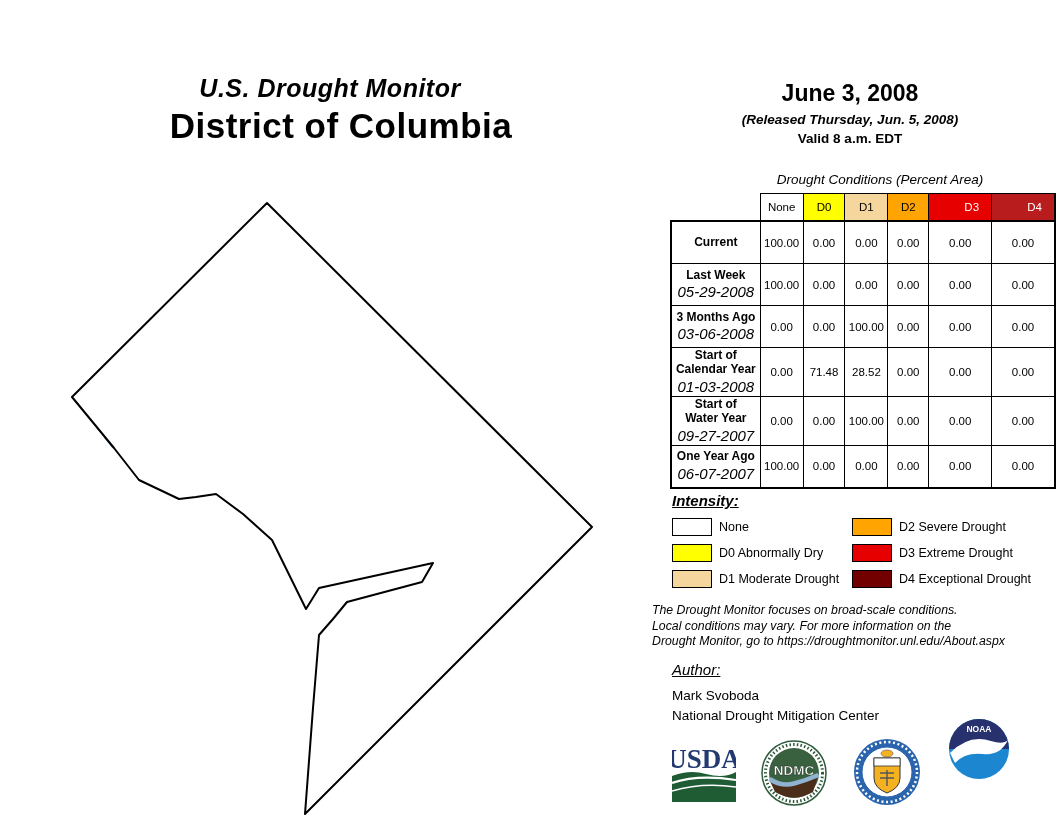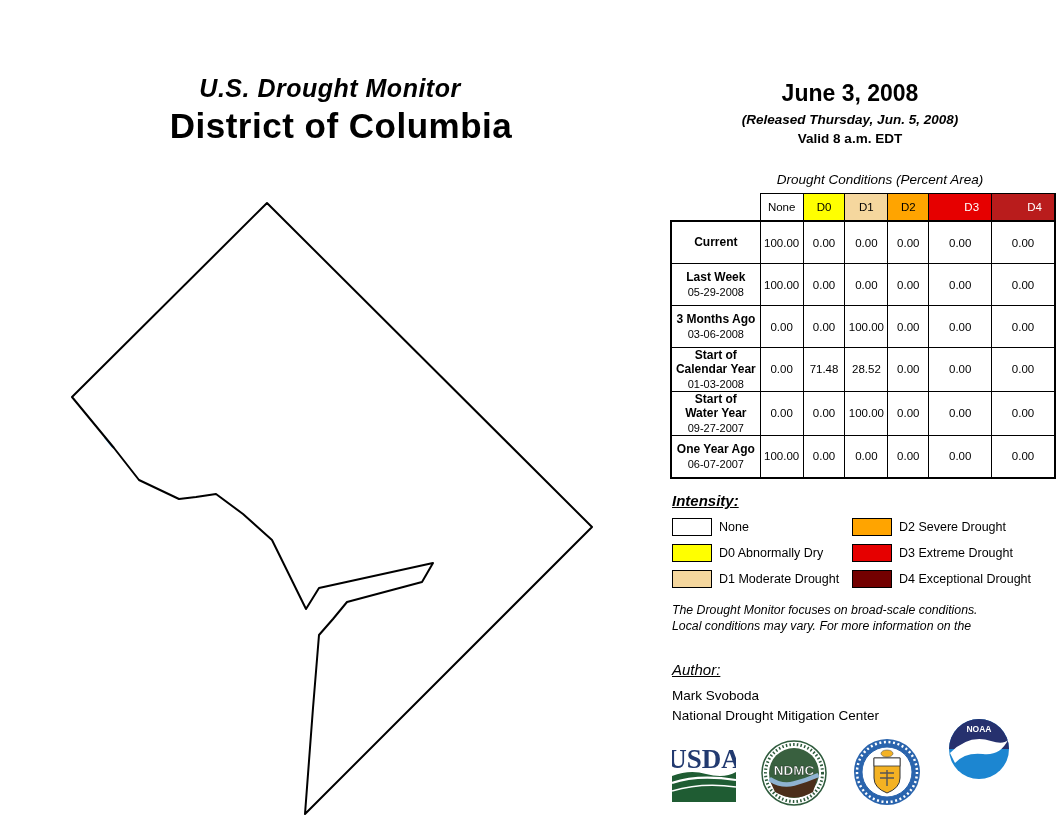--- a/index.html
+++ b/index.html
@@ -25,35 +25,35 @@
   table.dm th.corner{border:none;background:#fff;}
   table.dm th.colhdr{width:43px;height:26px;font-size:11.5px;font-weight:normal;}
   table.dm th.colhdr.light{color:#fff;padding-left:23px;}
   table.dm td.lbl{width:94px;border-left:2px solid #000;font-weight:bold;font-size:12px;line-height:1.2;}
   table.dm td.val{width:43px;height:41px;font-size:11.5px;}
   table.dm tr.r0 td{border-top:2px solid #000;}
   table.dm tr.rlast td{border-bottom:2px solid #000;}
   table.dm td.last,table.dm th.hlast{border-right:2px solid #000;}
   .lbl-line{display:block;}
   .lbl-line:empty{display:none;}
-  .lbl-date{display:block;font-weight:normal;font-size:11px;margin-top:1px;}
+  .lbl-date{display:block;font-weight:normal;font-style:italic;font-size:15px;margin-top:1px;}
   .lbl-date:empty{display:none;}
 
   
   .legend{position:absolute;left:672px;top:444px;width:372px;}
   .legend-title{font-size:15px;font-weight:bold;font-style:italic;text-decoration:underline;}
   .legend-cols{display:flex;margin-top:9px;}
   .legend-col{width:180px;}
   .legend-col.right{width:192px;}
   .legend-item{display:flex;align-items:center;height:17px;margin-bottom:9px;}
   .swatch{width:38px;height:16px;border:1px solid #000;flex:0 0 auto;}
   .legend-label{font-size:12.5px;margin-left:7px;white-space:nowrap;}
 
   
-  .disclaimer{position:absolute;left:672px;top:555px;font-size:12.3px;font-style:italic;line-height:15.5px;width:380px;}
+  .disclaimer{position:absolute;left:652px;top:555px;font-size:12.3px;font-style:italic;line-height:15.5px;width:380px;}
   .author{position:absolute;left:672px;top:613px;}
   .author-heading{font-size:15px;font-style:italic;text-decoration:underline;}
   .author-name{font-size:13.5px;margin-top:10px;}
   .author-org{font-size:13.5px;margin-top:5px;}
 
   
   .logo{position:absolute;}
   .footer-url{position:absolute;left:660px;top:767px;width:396px;text-align:center;
               font-size:18px;font-weight:bold;letter-spacing:.3px;}
 
@@ -211,20 +211,21 @@
           <span class="swatch" style="background-color: rgb(115, 0, 0);"></span>
           <span class="legend-label">D4 Exceptional Drought</span>
         </div>
       </div>
     </div>
   </div>
 
   <div class="disclaimer">
     <div>The Drought Monitor focuses on broad-scale conditions.</div>
     <div>Local conditions may vary. For more information on the</div>
+    <div>Drought Monitor, go to https://droughtmonitor.unl.edu/About.aspx</div>
   </div>
 
   <div class="author">
     <div class="author-heading">Author:</div>
     <div class="author-name">Mark Svoboda</div>
     <div class="author-org">National Drought Mitigation Center</div>
   </div>
 
   <div class="logo" style="left:672px;top:698px;">
     <svg width="64" height="56" viewBox="0 0 64 56">

